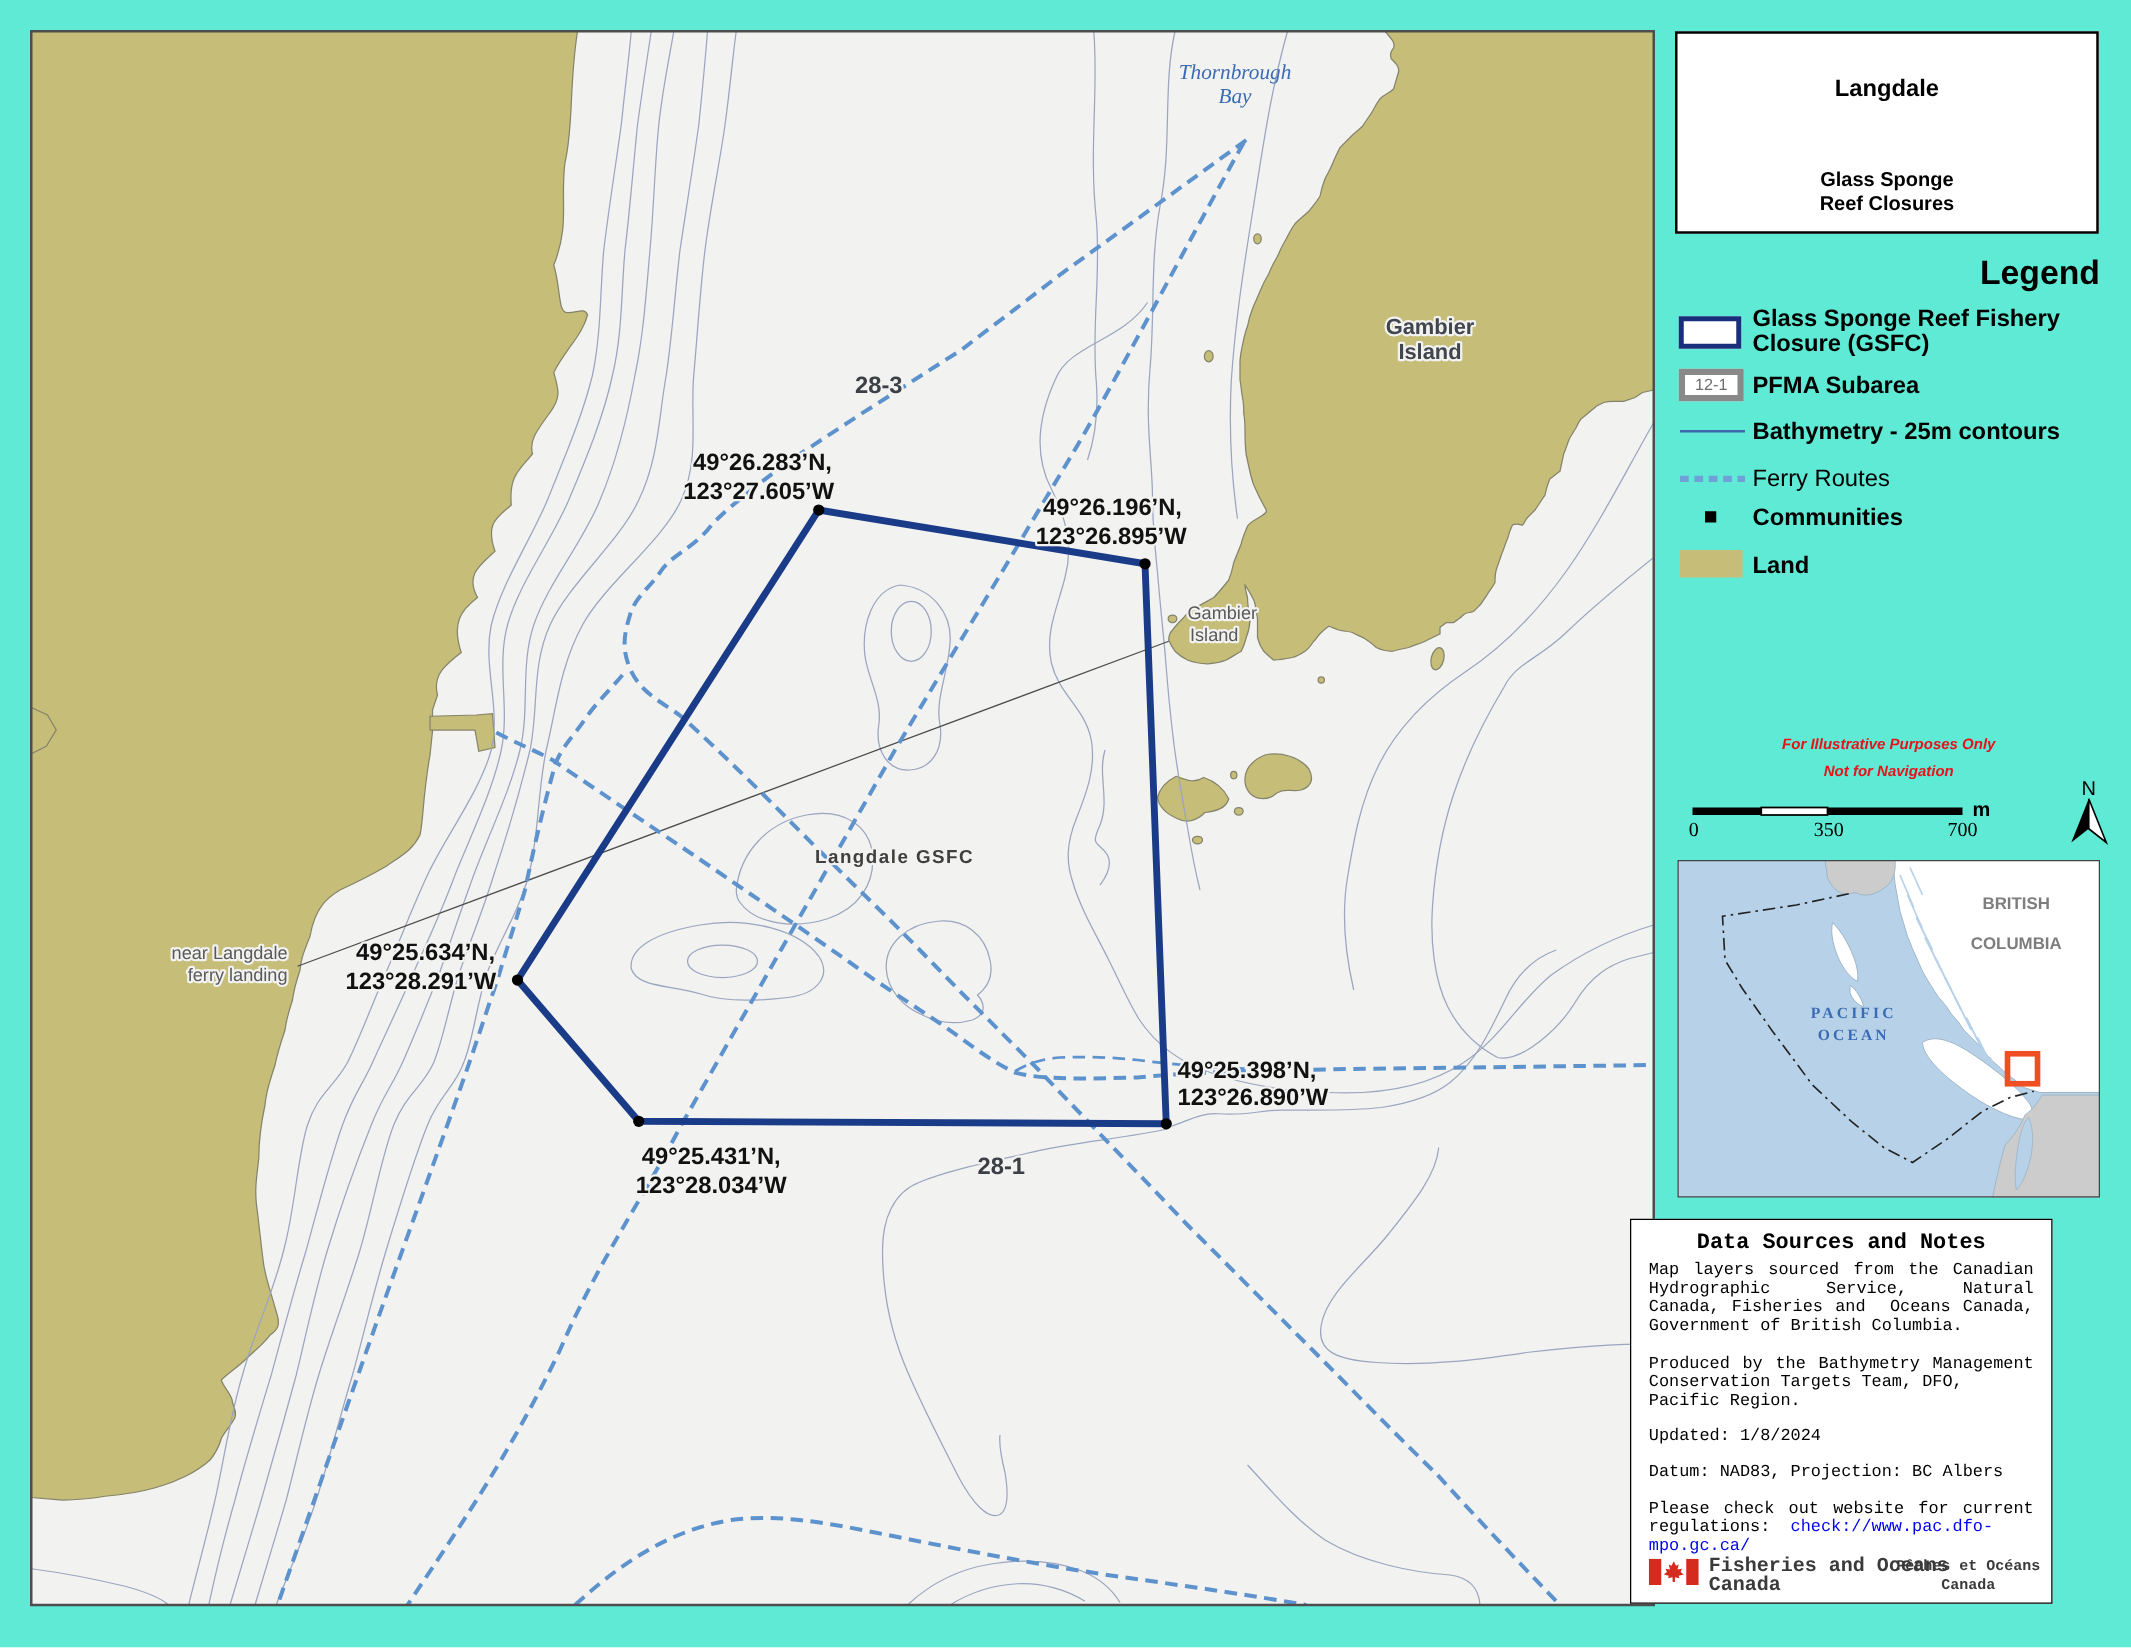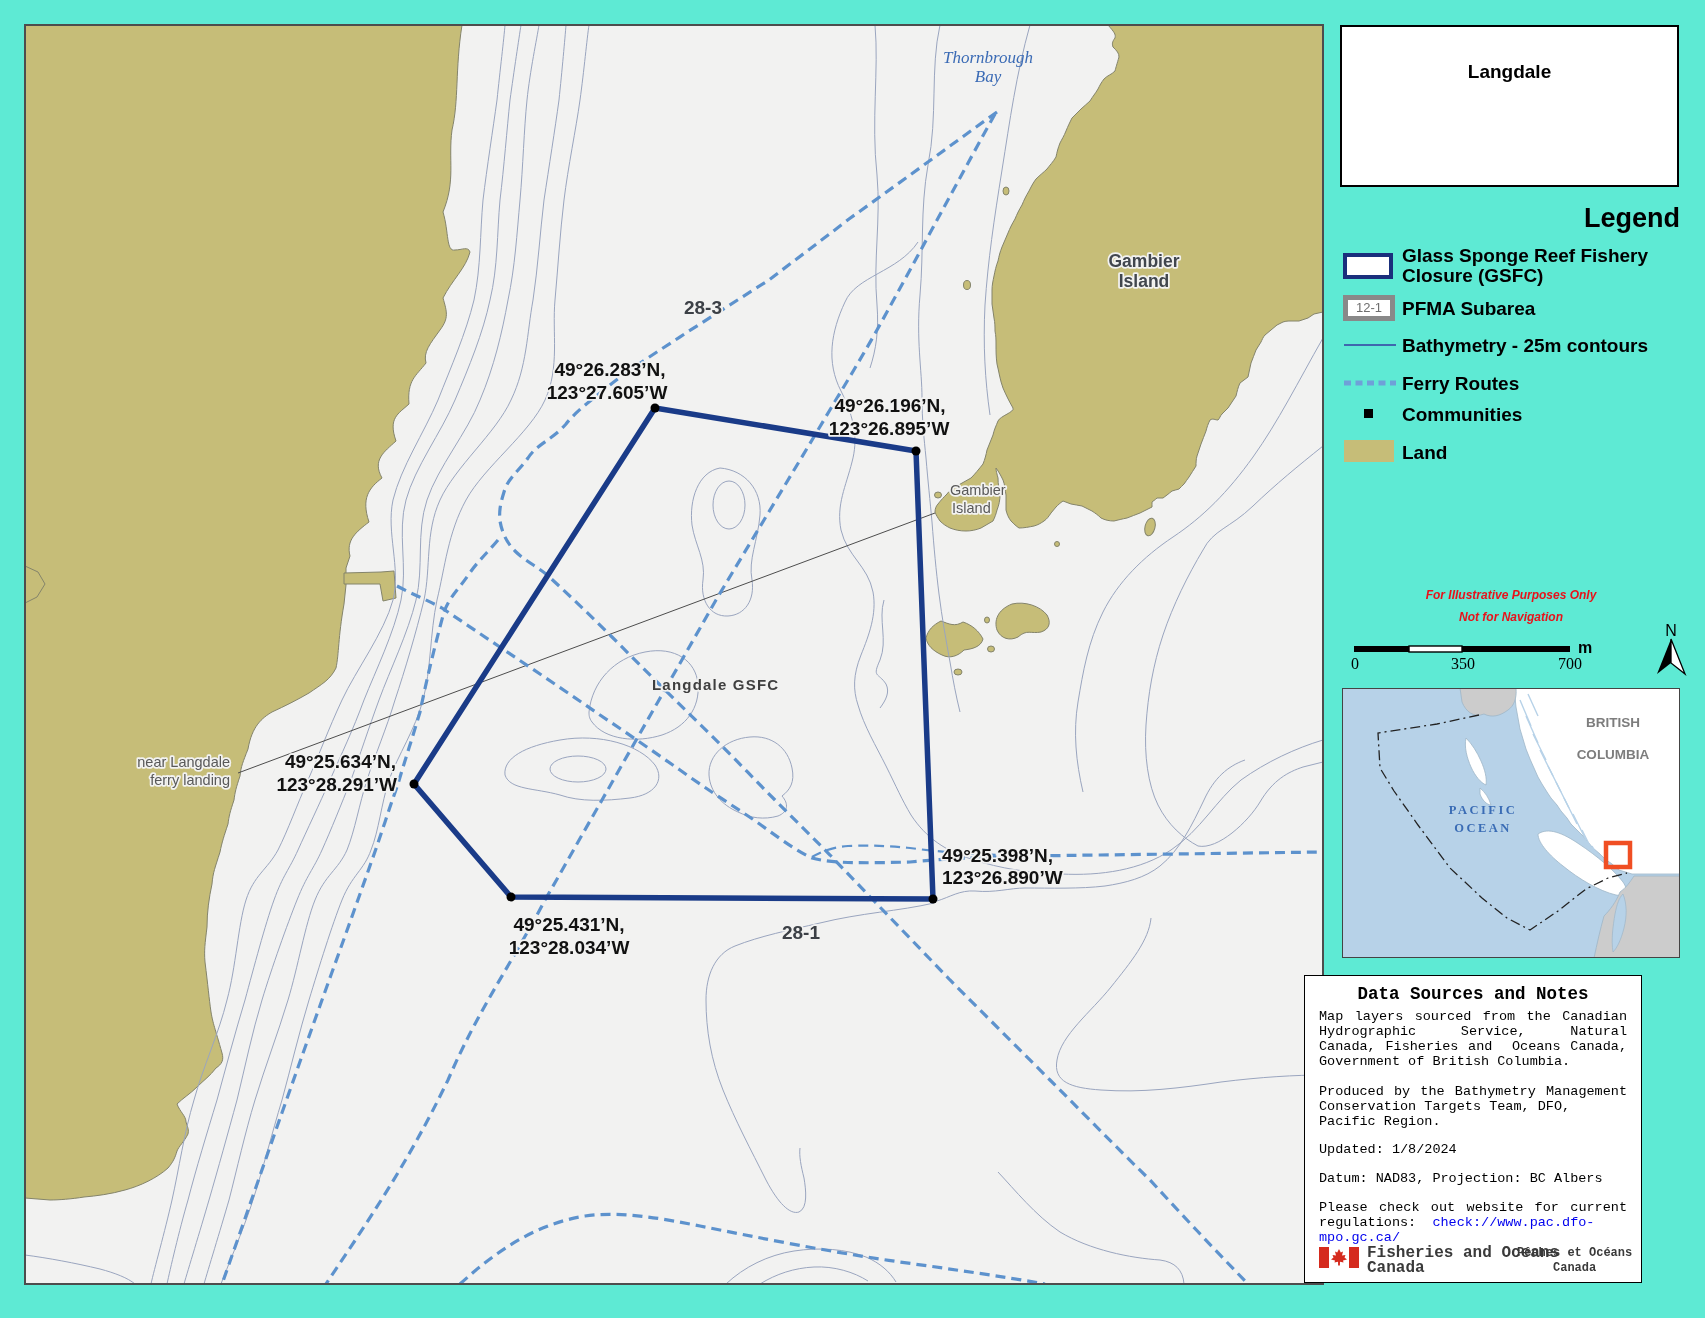--- a/index.html
+++ b/index.html
@@ -241,39 +241,40 @@
       </g>
     </g>
 
     <rect x="25" y="25" width="1298" height="1259" fill="none" stroke="#4d4d4d" stroke-width="2"></rect>
   </svg>
 
   <div class="box" style="left:1340px;top:25px;width:335px;height:158px;">
 
     <div style="position:absolute;left:0;top:34px;width:100%;text-align:center;font-size:19px;font-weight:bold;color:#000;">Langdale</div>
 
+    <div style="position:absolute;left:0;top:108px;width:100%;text-align:center;font-size:16px;font-weight:bold;color:#000;line-height:19px;">Glass Sponge<br>Reef Closures</div>
   </div>
 
   <div class="abs" style="left:1340px;top:200px;width:340px;">
 
     <div style="position:absolute;left:0;top:3px;width:340px;text-align:right;font-size:27px;font-weight:bold;color:#000;">Legend</div>
 
     <div class="abs" style="left:3px;top:53px;width:42px;height:18px;background:#fff;border:4.5px solid #1a2f7c;"></div>
     <div class="abs" style="left:62px;top:46px;width:270px;font-size:19px;font-weight:bold;color:#000;line-height:19.5px;">Glass Sponge Reef Fishery Closure (GSFC)</div>
 
     <div class="abs" style="left:3px;top:95px;width:42px;height:16px;background:#fff;border:5px solid #898989;text-align:center;font-size:13px;color:#6e6e6e;line-height:16px;">12-1</div>
     <div class="abs" style="left:62px;top:98px;font-size:19px;font-weight:bold;color:#000;">PFMA Subarea</div>
 
     <div class="abs" style="left:4px;top:144px;width:52px;height:0;border-top:2px solid #3f67ae;"></div>
     <div class="abs" style="left:62px;top:135px;font-size:19px;font-weight:bold;color:#000;">Bathymetry - 25m contours</div>
 
     <svg class="abs" style="left:4px;top:178px" width="52" height="10">
         <line x1="0" y1="5" x2="52" y2="5" stroke="#6fa0d8" stroke-width="5" stroke-dasharray="7 4.5"></line>
       </svg>
-    <div class="abs" style="left:62px;top:173px;font-size:19px;font-weight:bold;color:#000;">Ferry Routes</div>
+    <div class="abs" style="left:62px;top:173px;font-size:19px;font-weight:normal;color:#000;">Ferry Routes</div>
 
     <div class="abs" style="left:24px;top:209px;width:9px;height:9px;background:#000;"></div>
     <div class="abs" style="left:62px;top:204px;font-size:19px;font-weight:bold;color:#000;">Communities</div>
 
     <div class="abs" style="left:4px;top:240px;width:50px;height:22px;background:#c6bd78;"></div>
     <div class="abs" style="left:62px;top:242px;font-size:19px;font-weight:bold;color:#000;">Land</div>
   </div>
 
   <div class="abs" style="left:1340px;top:585px;width:342px;text-align:center;font-size:12px;font-weight:bold;font-style:italic;color:#e8121a;line-height:21.5px;">For Illustrative Purposes Only<br>Not for Navigation</div>
 

